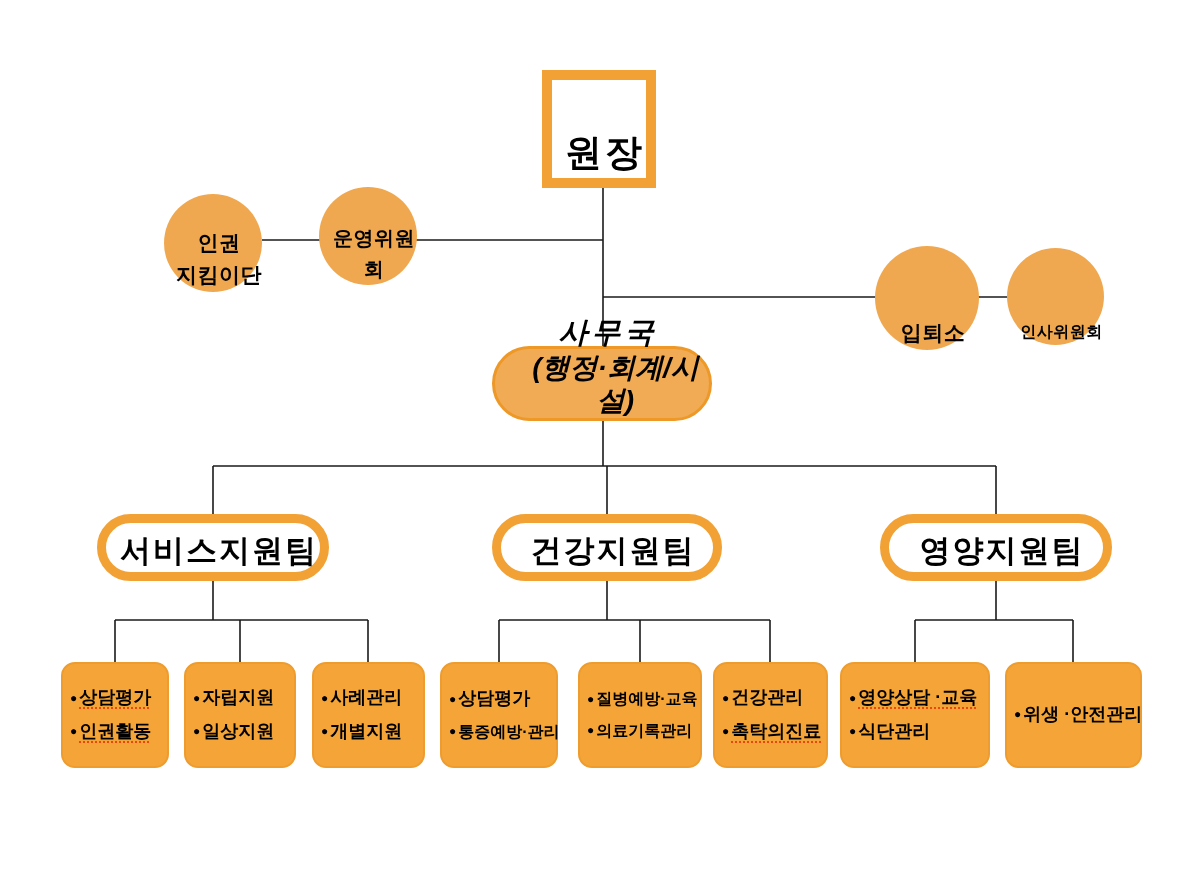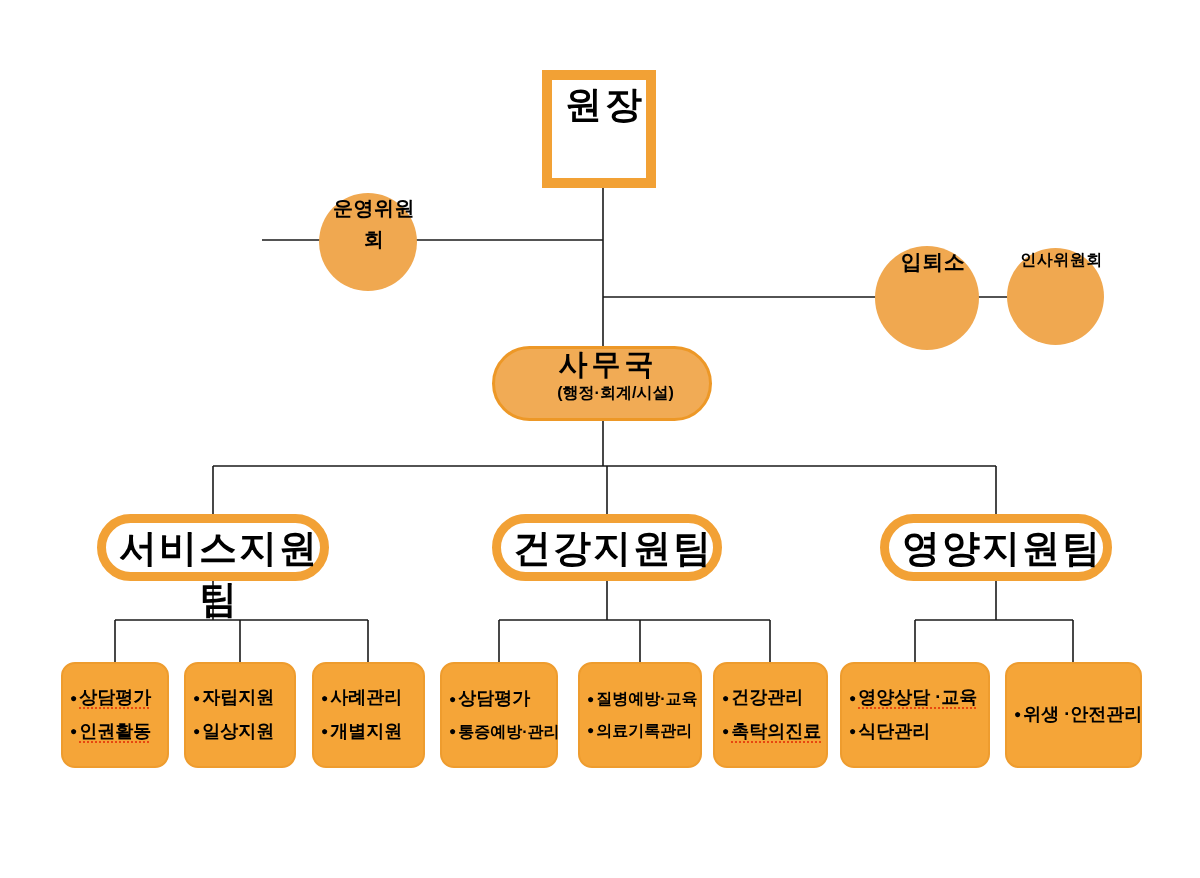--- a/index.html
+++ b/index.html
@@ -12,30 +12,30 @@
     --line:#1a1a1a;
     --misspell:#E8470F;
   }
   html,body{margin:0;padding:0;background:#fff;}
   body{font-family:"Liberation Sans","DejaVu Sans",sans-serif;color:#000;}
   .canvas{position:relative;width:1200px;height:878px;background:#fff;overflow:hidden;}
   svg.lines{position:absolute;left:0;top:0;width:1200px;height:878px;}
   svg.lines line{stroke:var(--line);stroke-width:1.6;}
 
   .node{position:absolute;box-sizing:border-box;display:flex;flex-direction:column;
-        align-items:center;justify-content:flex-start;text-align:center;font-weight:bold;padding-left:12px;}
+        align-items:center;justify-content:flex-end;text-align:center;font-weight:bold;padding-left:12px;}
 
   .circle{border-radius:50%;background:var(--circle-fill);font-size:21px;line-height:1.55;letter-spacing:.5px;}
   .ring{background:#fff;border:10px solid var(--ring);font-size:37px;letter-spacing:3px;}
 
-  .office{background:var(--office-fill);border:3px solid var(--office-border);border-radius:38px;}
+  .office{background:var(--office-fill);border:3px solid var(--office-border);border-radius:38px;font-style:italic;}
   .office .office-title{font-size:29px;letter-spacing:4px;line-height:1.1;}
-  .office .office-sub{font-size:16px;line-height:1.2;margin-top:2px;margin-left:15px;}
+  .office .office-sub{font-size:28px;line-height:1.2;margin-top:2px;margin-left:15px;}
 
-  .pill-team{background:#fff;border:9px solid var(--ring);border-radius:42px;font-size:38px;letter-spacing:2px;}
+  .pill-team{background:#fff;border:9px solid var(--ring);border-radius:42px;font-size:31px;letter-spacing:2px;}
 
   .duty-box{background:var(--box-fill);border:2px solid var(--box-border);border-radius:14px;
             align-items:flex-start;justify-content:center;gap:14px;padding:6px 3px 6px 7px;font-size:18px;}
   .duty{display:flex;align-items:center;line-height:1.1;white-space:nowrap;}
   .bullet{font-size:12px;margin-right:2px;flex:0 0 auto;}
   .small{font-size:16px;}
   .sq{text-decoration:underline dotted var(--misspell) 2px;text-underline-offset:4px;}
 </style>
 </head>
 <body>
@@ -71,21 +71,25 @@
     <line x1="996" y1="581" x2="996" y2="620"></line>
     <line x1="915" y1="620" x2="1073" y2="620"></line>
     <line x1="915" y1="620" x2="915" y2="662"></line>
     <line x1="1073" y1="620" x2="1073" y2="662"></line>
   </svg>
 
   <div class="node ring" style="left:542px;top:70px;width:114px;height:118px">
     <span>원장</span>
   </div>
 
-  <div class="node circle" style="left:319px;top:193px;width:98px;height:98px;font-size:20px">
+  <div class="node circle" style="left:164px;top:194px;width:98px;height:98px">
+    <span>인권</span>
+    <span>지킴이단</span>
+  </div>
+  <div class="node circle" style="left:319px;top:187px;width:98px;height:98px;font-size:20px">
     <span>운영위원회</span>
   </div>
 
   <div class="node circle" style="left:875px;top:246px;width:104px;height:104px">
     <span>입퇴소</span>
   </div>
   <div class="node circle" style="left:1007px;top:248px;width:97px;height:97px;font-size:16px">
     <span>인사위원회</span>
   </div>
 

